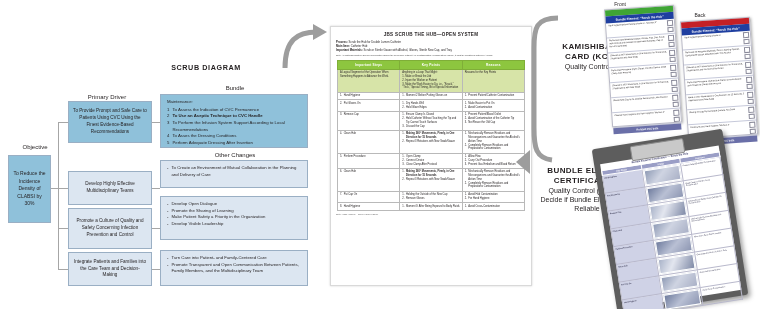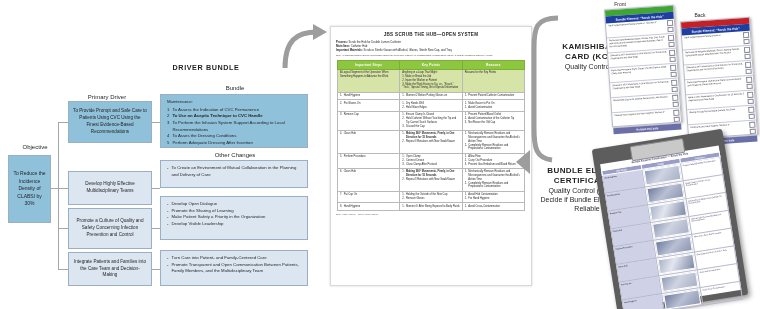--- a/index.html
+++ b/index.html
@@ -80,21 +80,21 @@
       color:#3a3a55;line-height:1.3;}
   .cb-table td.lbl{background:#cfd2e6;font-weight:bold;width:22%;}
   .photo{height:13px;background:linear-gradient(135deg,#8f9bb5,#cfd4e2 45%,#a9b0c6);
       border:.4px solid #fff;}
   .photo.b{background:linear-gradient(140deg,#6f7c9e,#b9c0d4 50%,#8d96b2);}
   .photo.c{background:linear-gradient(120deg,#a8b2c8,#e3e6ef 40%,#7e89a6);}
 </style>
 </head>
 <body>
 
-<div class="abs" id="driver-title">DRIVER BUNDLE</div>
+<div class="abs" id="driver-title">SCRUB DIAGRAM</div>
 
 <div class="abs col-title" style="left:62px;top:94px;width:90px;">Primary Driver</div>
 <div class="abs col-title" style="left:160px;top:85px;width:150px;">Bundle</div>
 <div class="abs col-title" style="left:160px;top:152px;width:150px;">Other Changes</div>
 
 <div class="abs col-title" style="left:10px;top:144px;width:50px;">Objective</div>
 
 <div class="abs dbox dark" id="objective-box" style="left:8px;top:155px;width:43px;height:68px;font-size:5px;">
   <span>To Reduce the Incidence Density of CLABSI by 30%</span>
 </div>

